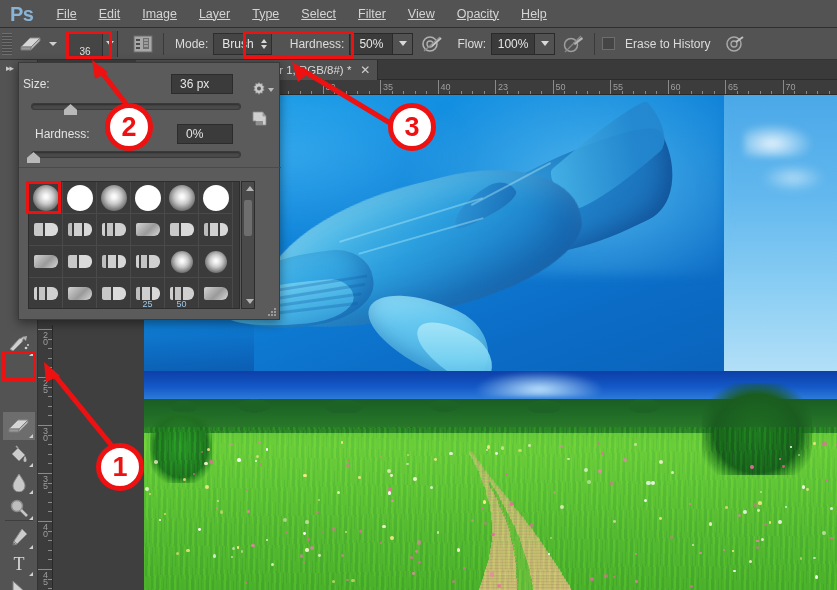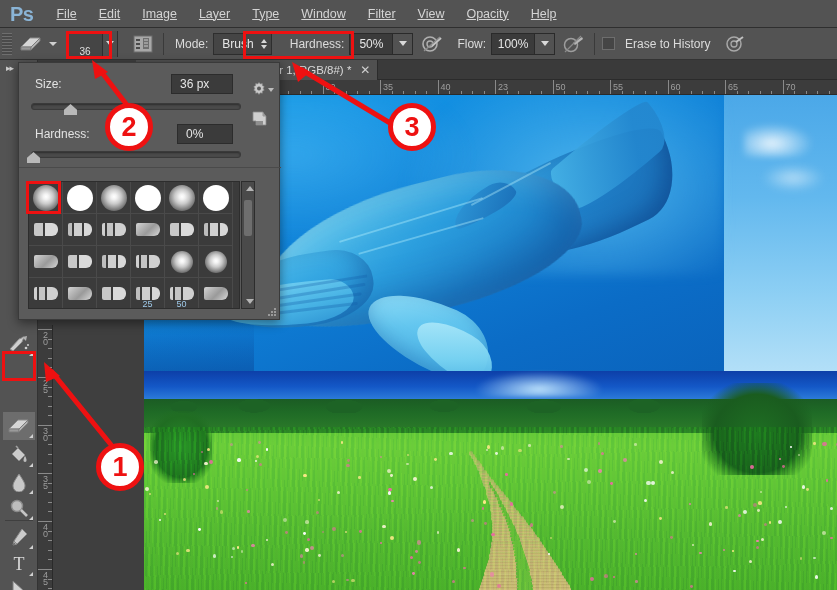--- a/index.html
+++ b/index.html
@@ -361,21 +361,21 @@
 
 <div id="app">
 
   <div class="menubar">
     <div class="ps-logo">Ps</div>
     <div class="menu-item">File</div>
     <div class="menu-item">Edit</div>
     <div class="menu-item">Image</div>
     <div class="menu-item">Layer</div>
     <div class="menu-item">Type</div>
-    <div class="menu-item">Window</div>
+    <div class="menu-item">Select</div>
     <div class="menu-item">Filter</div>
     <div class="menu-item">View</div>
     <div class="menu-item">Opacity</div>
     <div class="menu-item">Help</div>
   </div>
 
   <div class="optionsbar">
     <div class="grip"></div>
 
     <div class="tool-ico-eraser">
@@ -945,21 +945,21 @@
       <svg width="18" height="20" viewBox="0 0 18 20">
         <path d="M3 1 L3 16 L7 12 L10 18 L12 17 L9 11 L14 11 Z" fill="#d2d2d2" stroke="#7c7c7c"></path>
       </svg>
 
     </div>
 
   </div>
 
   <div class="bpanel">
 
-    <div class="bp-row" style="left:16px;top:14px;">
+    <div class="bp-row" style="left:4px;top:14px;">
       <span class="bp-label">Size:</span>
     </div>
     <div class="bp-valbox" style="position:absolute;left:152px;top:11px;width:62px;">36 px</div>
     <div class="slider-track" style="left:12px;top:40px;width:210px;"></div>
     <div class="slider-thumb" style="left:45px;top:41px;"></div>
 
     <div class="bp-row" style="left:16px;top:64px;">
       <span class="bp-label">Hardness:</span>
     </div>
     <div class="bp-valbox" style="position:absolute;left:158px;top:61px;width:56px;">0%</div>

